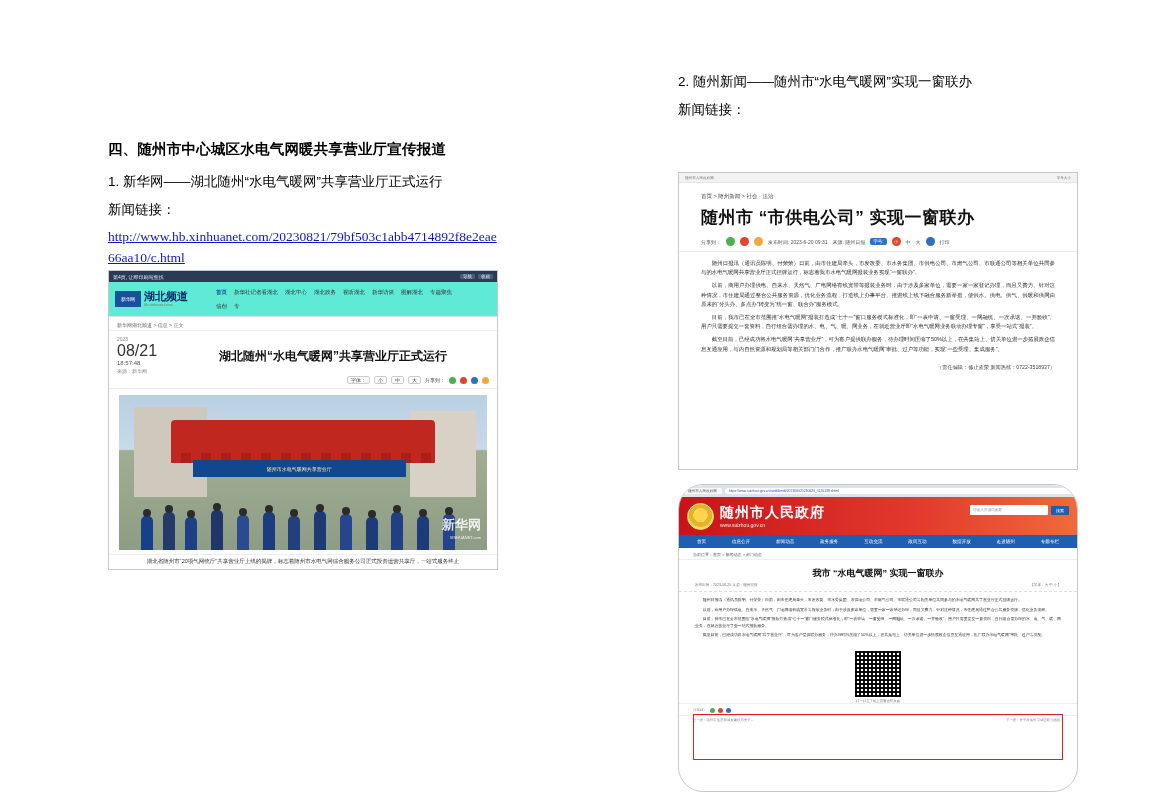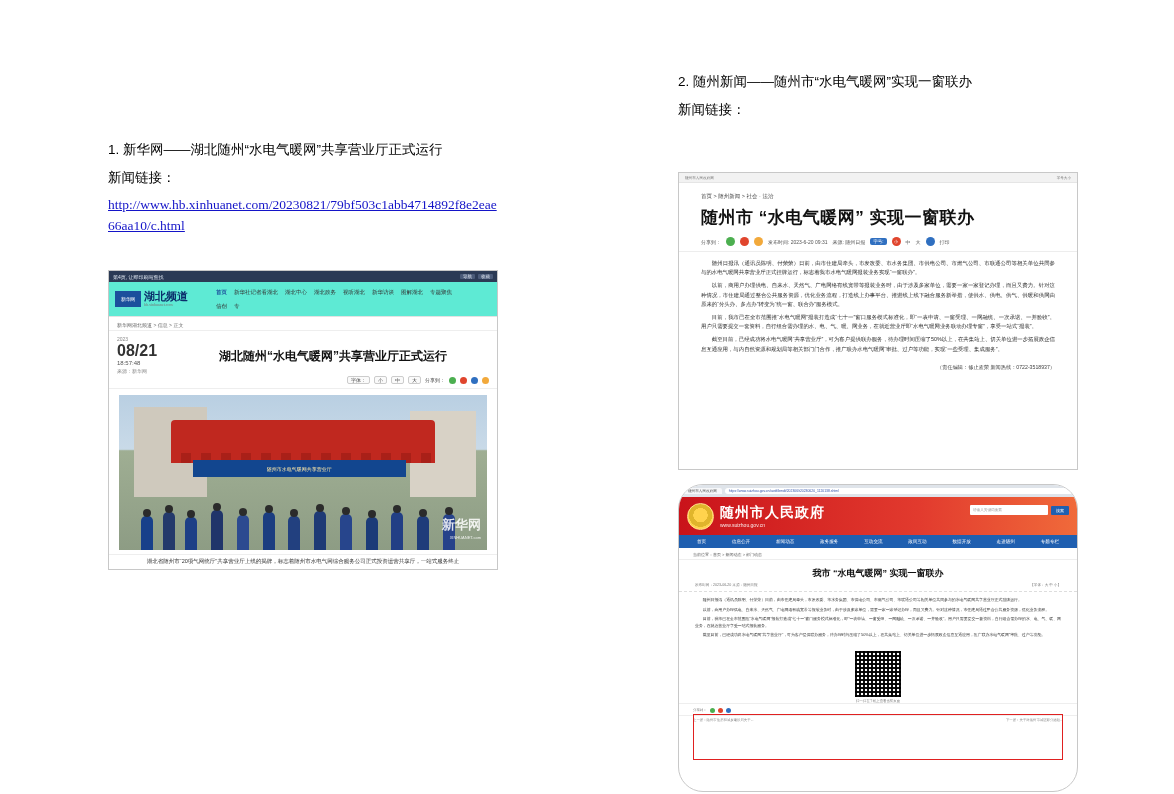--- a/index.html
+++ b/index.html
@@ -162,21 +162,21 @@
   .xh-main {
     display: flex;
     padding: 5px 8px 0 8px;
   }
   .xh-meta {
     width: 60px;
     font-family: "Liberation Sans", sans-serif;
     color: #333;
   }
   .xh-meta .yr { font-size: 5px; color: #888; }
-  .xh-meta .date { font-size: 16px; font-weight: bold; line-height: 18px; }
+  .xh-meta .date { font-size: 16px; font-weight: normal; line-height: 18px; }
   .xh-meta .time { font-size: 6px; color: #555; }
   .xh-meta .src { font-size: 5px; color: #888; margin-top: 2px; }
   .xh-title {
     flex: 1;
     text-align: center;
     font-family: "Liberation Sans", sans-serif;
     font-weight: bold;
     font-size: 12px;
     padding-top: 12px;
     color: #111;
@@ -528,20 +528,21 @@
     font-family: "Liberation Sans", sans-serif;
     border-top: 1px solid #eee;
   }
 </style>
 </head>
 <body>
 
 <div class="page">
 
   <div class="col-left">
+    <h2 class="h-section">四、随州市中心城区水电气网暖共享营业厅宣传报道</h2>
     <p class="p-item">1. 新华网——湖北随州“水电气暖网”共享营业厅正式运行</p>
     <p class="p-sub">新闻链接：</p>
     <a class="link" href="#">http://www.hb.xinhuanet.com/20230821/79bf503c1abb4714892f8e2eae66aa10/c.html</a>
   </div>
 
   <div class="col-right">
     <p class="p-item">2. 随州新闻——随州市“水电气暖网”实现一窗联办</p>
     <p class="p-sub">新闻链接：</p>
   </div>
 
@@ -629,21 +630,21 @@
     <div class="xh-caption">湖北省随州市“20项气网统厅”共享营业厅上线的揭牌，标志着随州市水电气网综合服务公司正式投资运营共享厅，一站式服务终止</div>
   </div>
 
   <div class="shot" id="shot-suizhou">
     <div class="sz-topbar">
       <span>随州市人民政府网</span>
       <span>字号大小</span>
     </div>
 
     <div class="sz-crumb">首页 &gt; 随州新闻 &gt; 社会 · 法治</div>
-    <div class="sz-title">随州市 “水电气暖网” 实现一窗联办</div>
+    <div class="sz-title">随州市 “市供电公司” 实现一窗联办</div>
 
     <div class="sz-subbar">
       <span>分享到：</span>
       <span class="pill" style="background:#4caf50"></span>
       <span class="pill" style="background:#e0452d"></span>
       <span class="pill" style="background:#f2a93b"></span>
       <span>发布时间: 2023-6-20 09:31</span>
       <span>来源: 随州日报</span>
       <span class="sq">字号:</span>
       <span class="pill" style="background:#e0452d;color:#fff;font-size:4px;text-align:center;line-height:9px;">小</span>

